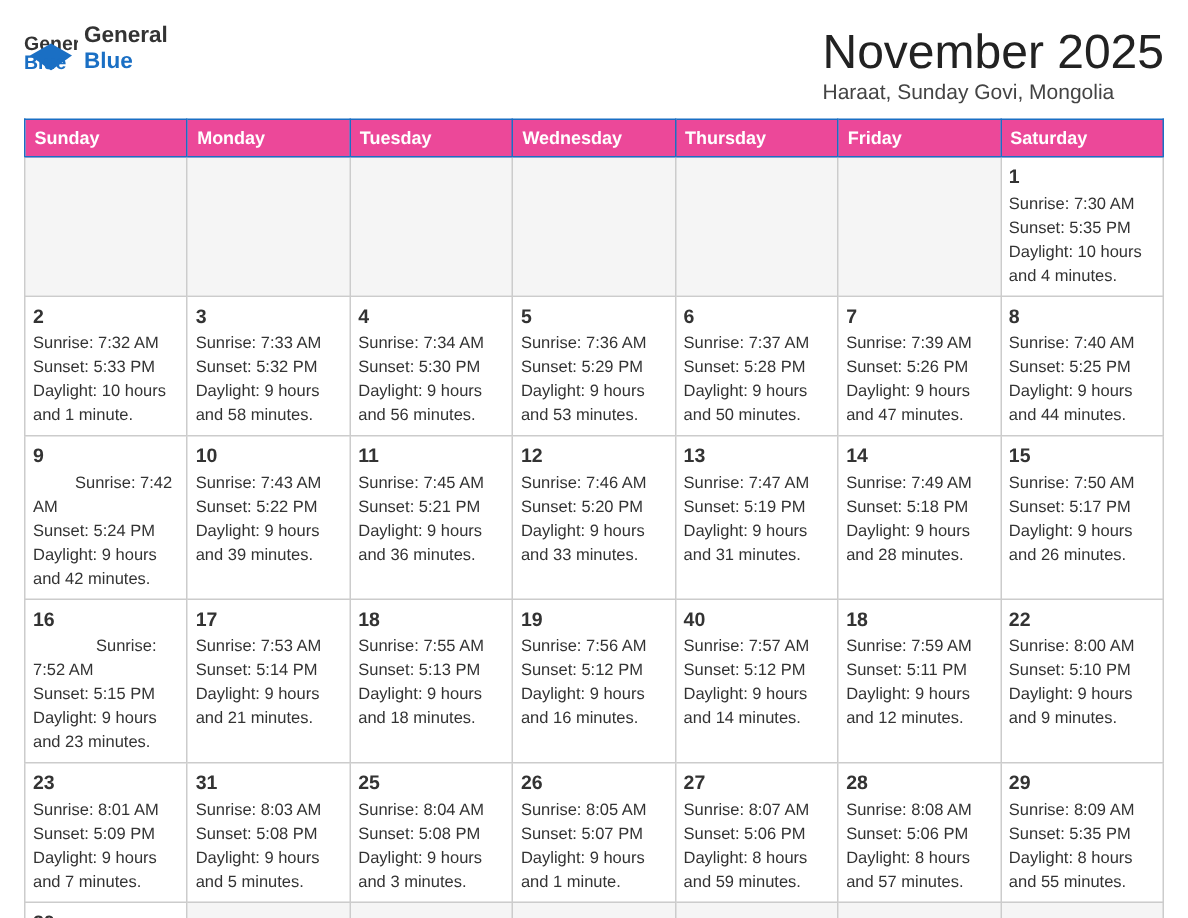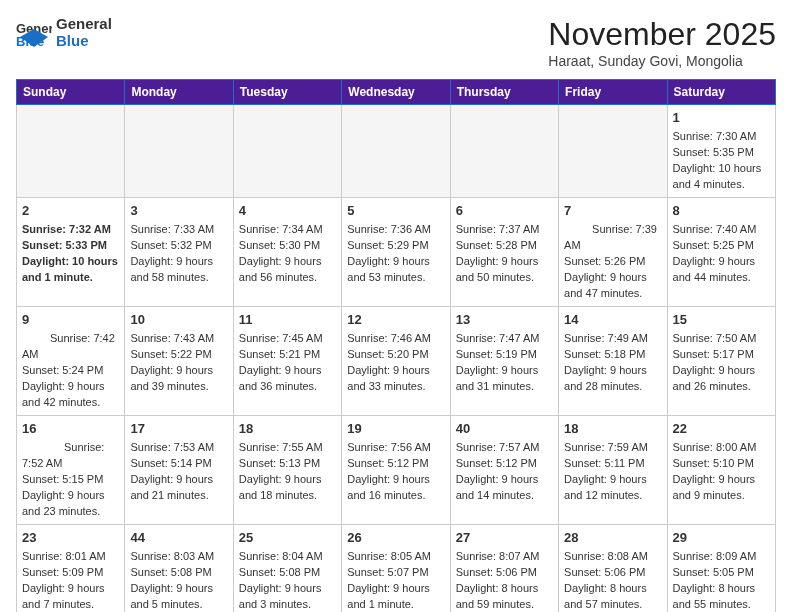--- a/index.html
+++ b/index.html
@@ -36,21 +36,21 @@
     .location-title {
       font-size: 14px;
       color: #444;
     }
     .calendar-table {
       width: 100%;
       border-collapse: collapse;
       font-size: 11px;
     }
     .calendar-table th {
-      background-color: #4c1d95;
+      background-color: #ec4899;
       color: #fff;
       text-align: left;
       padding: 5px 6px;
       font-size: 12px;
       font-weight: bold;
       border: 1px solid #1a6fc4;
     }
     .calendar-table td {
       border: 1px solid #ccc;
       vertical-align: top;
@@ -116,41 +116,41 @@
         <td class="empty"></td>
         <td class="empty"></td>
         <td class="empty"></td>
         <td class="empty"></td>
         <td><span class="day-number">1</span><span class="day-info" style="white-space: pre-line;">Sunrise: 7:30 AM
 Sunset: 5:35 PM
 Daylight: 10 hours
 and 4 minutes.</span></td>
       </tr>
       <tr>
-        <td><span class="day-number">2</span><span class="day-info" style="white-space: pre-line; font-weight: bold;">Sunrise: 7:32 AM
+        <td><span class="day-number">2</span><span class="day-info" style="white-space: pre-line;">Sunrise: 7:32 AM
 Sunset: 5:33 PM
 Daylight: 10 hours
 and 1 minute.</span></td>
         <td><span class="day-number">3</span><span class="day-info" style="white-space: pre-line;">Sunrise: 7:33 AM
 Sunset: 5:32 PM
 Daylight: 9 hours
 and 58 minutes.</span></td>
         <td><span class="day-number">4</span><span class="day-info" style="white-space: pre-line;">Sunrise: 7:34 AM
 Sunset: 5:30 PM
 Daylight: 9 hours
 and 56 minutes.</span></td>
         <td><span class="day-number">5</span><span class="day-info" style="white-space: pre-line;">Sunrise: 7:36 AM
 Sunset: 5:29 PM
 Daylight: 9 hours
 and 53 minutes.</span></td>
         <td><span class="day-number">6</span><span class="day-info" style="white-space: pre-line;">Sunrise: 7:37 AM
 Sunset: 5:28 PM
 Daylight: 9 hours
 and 50 minutes.</span></td>
-        <td><span class="day-number">7</span><span class="day-info" style="white-space: pre-line; margin-left: 28px;">Sunrise: 7:39 AM
+        <td><span class="day-number">7</span><span class="day-info" style="white-space: pre-line;">Sunrise: 7:39 AM
 Sunset: 5:26 PM
 Daylight: 9 hours
 and 47 minutes.</span></td>
         <td><span class="day-number">8</span><span class="day-info" style="white-space: pre-line;">Sunrise: 7:40 AM
 Sunset: 5:25 PM
 Daylight: 9 hours
 and 44 minutes.</span></td>
       </tr>
       <tr>
         <td><span class="day-number">9</span><span class="day-info" style="white-space: pre-line; margin-left: 28px;">Sunrise: 7:42 AM
@@ -210,42 +210,42 @@
         <td><span class="day-number">22</span><span class="day-info" style="white-space: pre-line;">Sunrise: 8:00 AM
 Sunset: 5:10 PM
 Daylight: 9 hours
 and 9 minutes.</span></td>
       </tr>
       <tr>
         <td><span class="day-number">23</span><span class="day-info" style="white-space: pre-line;">Sunrise: 8:01 AM
 Sunset: 5:09 PM
 Daylight: 9 hours
 and 7 minutes.</span></td>
-        <td><span class="day-number">44</span><span class="day-info" style="white-space: pre-line;">Sunrise: 8:03 AM
+        <td><span class="day-number">31</span><span class="day-info" style="white-space: pre-line;">Sunrise: 8:03 AM
 Sunset: 5:08 PM
 Daylight: 9 hours
 and 5 minutes.</span></td>
         <td><span class="day-number">25</span><span class="day-info" style="white-space: pre-line;">Sunrise: 8:04 AM
 Sunset: 5:08 PM
 Daylight: 9 hours
 and 3 minutes.</span></td>
         <td><span class="day-number">26</span><span class="day-info" style="white-space: pre-line;">Sunrise: 8:05 AM
 Sunset: 5:07 PM
 Daylight: 9 hours
 and 1 minute.</span></td>
         <td><span class="day-number">27</span><span class="day-info" style="white-space: pre-line;">Sunrise: 8:07 AM
 Sunset: 5:06 PM
 Daylight: 8 hours
 and 59 minutes.</span></td>
         <td><span class="day-number">28</span><span class="day-info" style="white-space: pre-line;">Sunrise: 8:08 AM
 Sunset: 5:06 PM
 Daylight: 8 hours
 and 57 minutes.</span></td>
         <td><span class="day-number">29</span><span class="day-info" style="white-space: pre-line;">Sunrise: 8:09 AM
-Sunset: 5:05 PM
+Sunset: 5:35 PM
 Daylight: 8 hours
 and 55 minutes.</span></td>
       </tr>
       <tr>
         <td><span class="day-number">30</span><span class="day-info" style="white-space: pre-line;">Sunrise: 8:10 AM
 Sunset: 5:05 PM
 Daylight: 8 hours
 and 54 minutes.</span></td>
         <td class="empty"></td>
         <td class="empty"></td>

